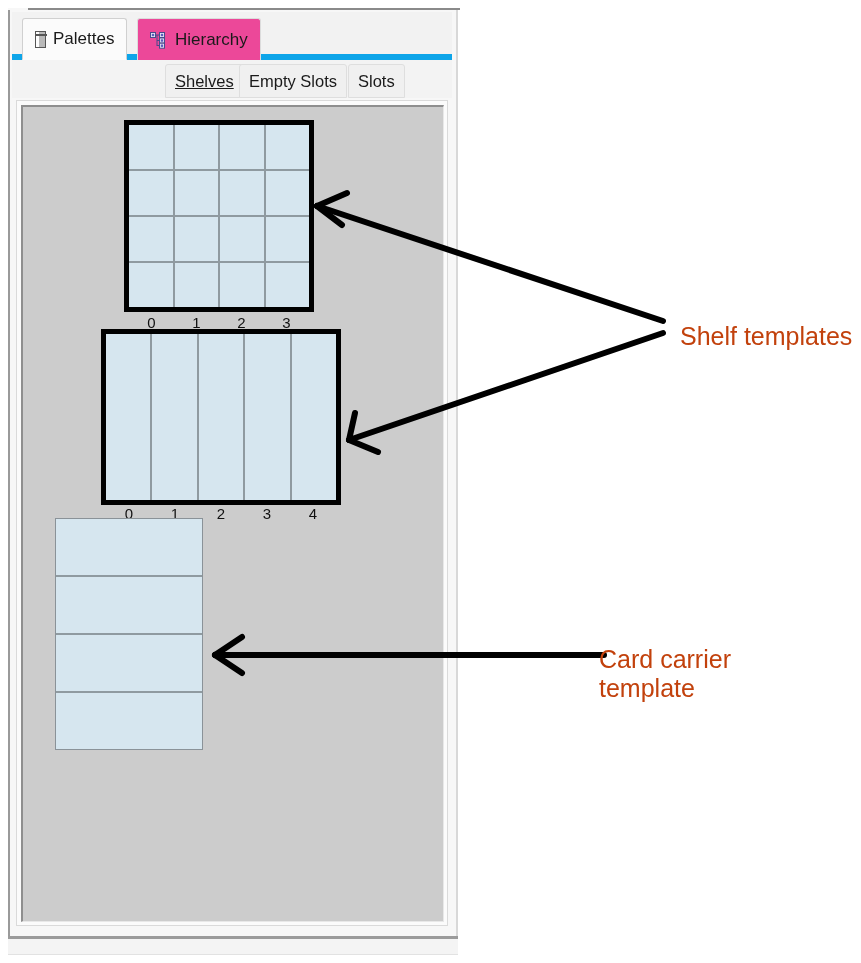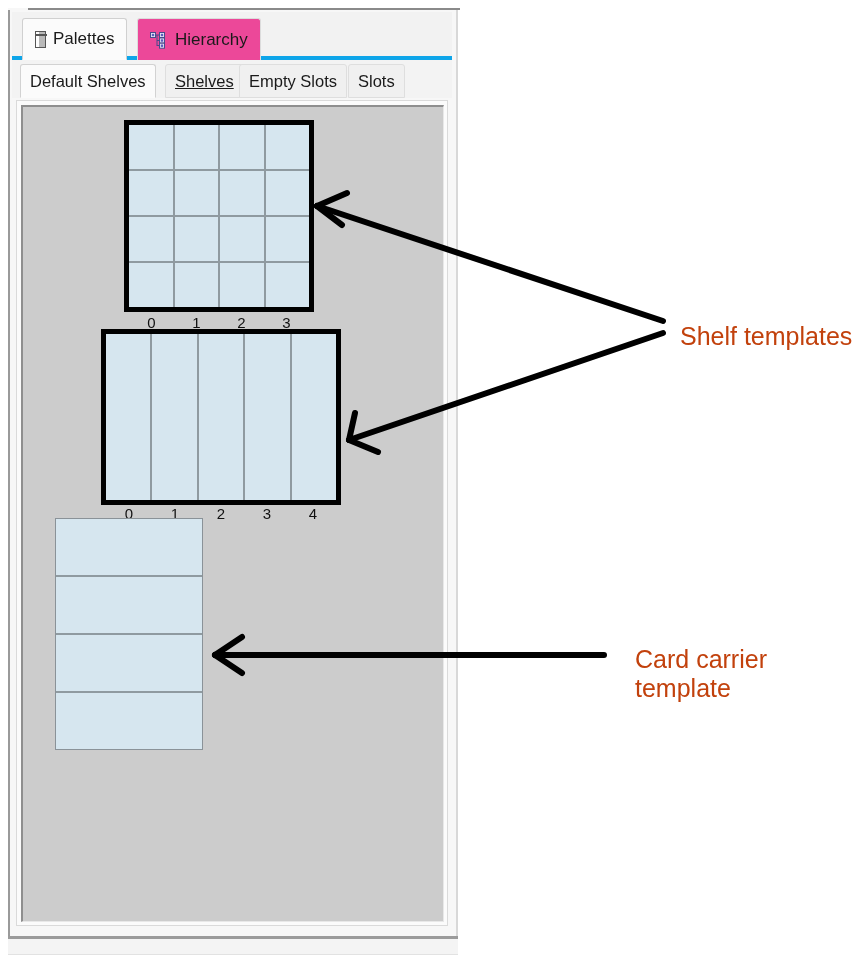--- a/index.html
+++ b/index.html
@@ -53,21 +53,21 @@
   }
 
   
   #primary-tabstrip {
     position: absolute;
     left: 4px;
     top: 4px;
     width: 440px;
     height: 48px;
     background: #f2f2f2;
-    border-bottom: 4px solid #0ea5e9;
+    border-bottom: 6px solid #0ea5e9;
     box-sizing: border-box;
   }
   .ptab {
     position: absolute;
     top: 6px;
     height: 42px;
     display: flex;
     align-items: center;
     gap: 7px;
     padding: 0 12px;
@@ -261,21 +261,21 @@
   }
   .annot-text {
     position: absolute;
     font-size: 25px;
     color: #c2410c;
     line-height: 29px;
     white-space: pre-line;
     font-family: "Liberation Sans", sans-serif;
   }
   #annot-shelf-templates { left: 680px; top: 322px; }
-  #annot-card-carrier   { left: 635px; top: 645px; }
+  #annot-card-carrier   { left: 599px; top: 645px; }
 </style>
 </head>
 <body>
 
 <div id="app-window">
 
   <div id="window-top-rule"></div>
   <div id="window-left-rule"></div>
   <div id="window-right-rule"></div>
 
@@ -301,23 +301,20 @@
           <rect x="10.8" y="8.3" width="2.4" height="2.4" fill="#5b5bbd"></rect>
           <rect x="9.5" y="12.2" width="5" height="5" fill="#e9e9f5" stroke="#4a4a8c" stroke-width="1"></rect>
           <rect x="10.8" y="13.5" width="2.4" height="2.4" fill="#5b5bbd"></rect>
         </svg>
       </span>
       <span>Hierarchy</span>
     </div>
   </div>
 
   <div id="secondary-tabstrip">
-    <div id="stab-0" class="stab active">
-      <span>Default Shelves</span>
-    </div>
     <div id="stab-1" class="stab inactive">
       <span>Shelves</span>
     </div>
     <div id="stab-2" class="stab inactive">
       <span>Empty Slots</span>
     </div>
     <div id="stab-3" class="stab inactive">
       <span>Slots</span>
     </div>
   </div>

